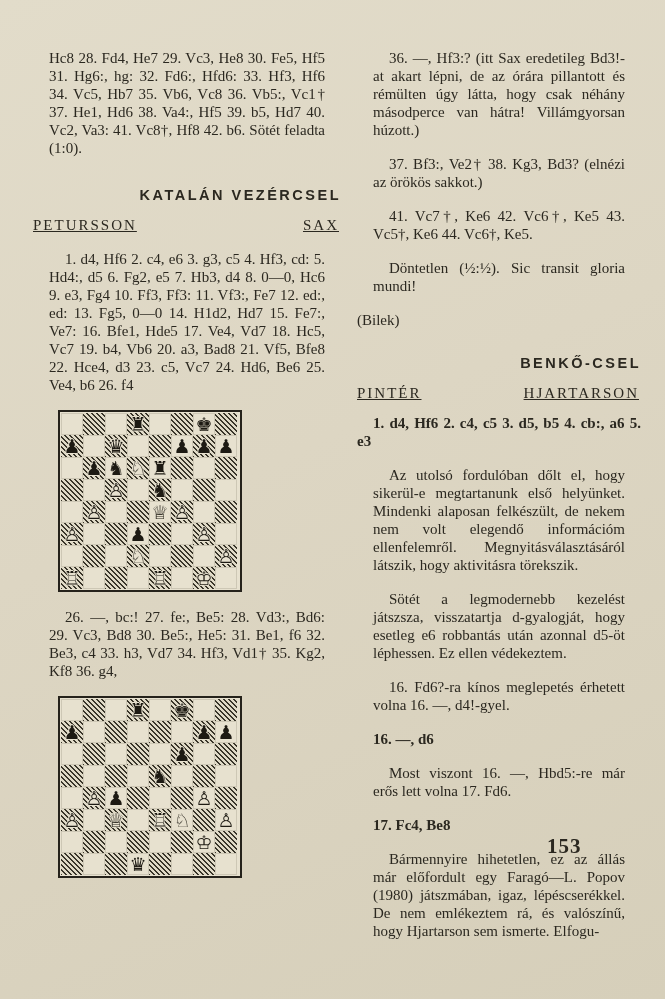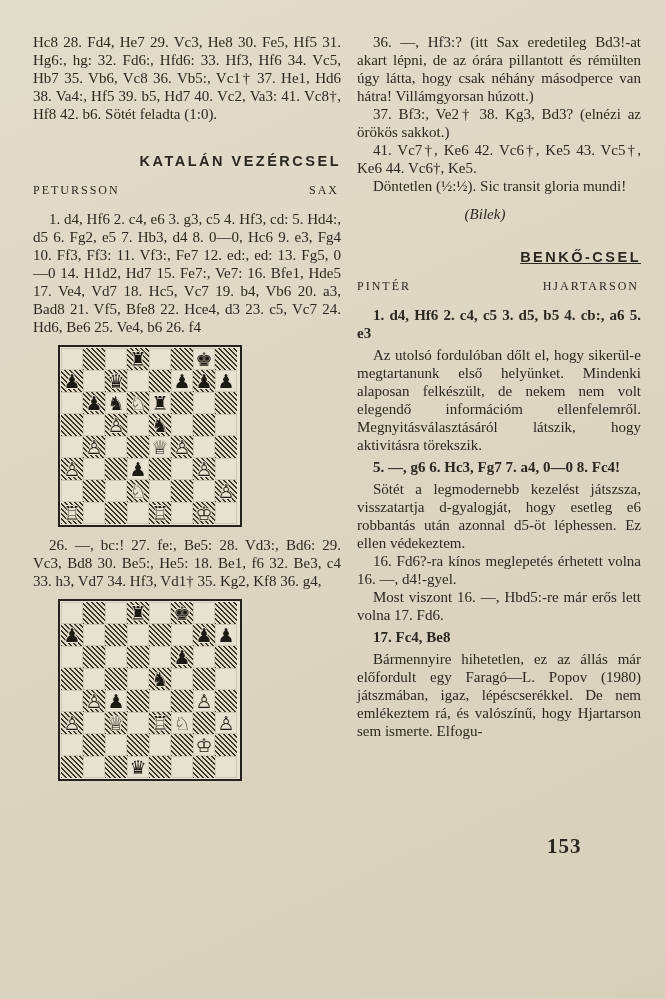--- a/index.html
+++ b/index.html
@@ -9,40 +9,41 @@
     background:linear-gradient(155deg,#e2dcca 0%,#ddd6c3 45%,#d6cfba 100%);
     color:#2b2820;
     font-family:"Liberation Serif", serif;
     font-size:15px;
     overflow:hidden;
     box-sizing:border-box;
   }
   .cols{display:flex;gap:16px;padding:33px 24px 0 33px;}
   .col-left{width:308px;flex:none;}
   .col-right{flex:1;min-width:0;}
-  p{margin:0;text-align:justify;line-height:18px;}
+  p{margin:16px;text-align:justify;line-height:18px;}
   .ind{text-indent:16px;}
   .movep{font-weight:bold;margin:4px 0;}
   .gap-b{margin-bottom:4px;}
   .opening-heading{
     font-family:"Liberation Sans", sans-serif;
     font-weight:bold;
     font-size:14.5px;
     letter-spacing:2.5px;
     text-align:right;
     margin:30px 0 14px 0;
   }
-  .opening-heading.second{margin-top:26px;text-decoration:underline;}
+  .opening-heading.second{margin-top:26px;}
   .players{
     display:flex;justify-content:space-between;
-    letter-spacing:2px;font-size:12px;
+    letter-spacing:2px;font-size:15px;
     margin:0 2px 12px 0;
+    text-decoration:underline;
   }
   .byline{
-    text-align:center;font-style:italic;
+    text-align:left;
     padding-right:28px;margin:10px 0 0 0;
   }
   
   .diagram{
     width:178px;
     margin:9px 0 9px 25px;
     border:2px solid #25221b;
     background:#e7e1cf;
     padding:1px;
     box-sizing:content-box;
@@ -226,21 +227,21 @@
             </div>
             <div class="sq light"></div>
             <div class="sq dark">
               <span class="piece-base">♚</span>
               <span class="piece-top">♔</span>
             </div>
             <div class="sq light"></div>
           </div>
       </div>
 
-      <p class="ind">26. —, bc:! 27. fe:, Be5: 28. Vd3:, Bd6: 29. Vc3, Bd8 30. Be5:, He5: 18. Be1, f6 32. Be3, c4 33. h3, Vd7 34. Hf3, Vd1† 35. Kg2, Kf8 36. g4,</p>
+      <p class="ind">26. —, bc:! 27. fe:, Be5: 28. Vd3:, Bd6: 29. Vc3, Bd8 30. Be5:, He5: 31. Be1, f6 32. Be3, c4 33. h3, Vd7 34. Hf3, Vd1† 35. Kg2, Kf8 36. g4,</p>
 
       <div class="diagram">
         <div class="board">
             <div class="sq light"></div>
             <div class="sq dark"></div>
             <div class="sq light"></div>
             <div class="sq dark">
               <span class="piece-base">♜</span>
               <span class="piece-top">♜</span>
             </div>
@@ -365,23 +366,23 @@
 
       <div class="opening-heading second">BENKŐ-CSEL</div>
 
       <div class="players">
         <span>PINTÉR</span>
         <span>HJARTARSON</span>
       </div>
 
       <p class="ind movep">1. d4, Hf6 2. c4, c5 3. d5, b5 4. cb:, a6 5. e3</p>
       <p class="ind">Az utolsó fordulóban dőlt el, hogy sikerül-e megtartanunk első helyünket. Mindenki alaposan felkészült, de nekem nem volt elegendő információm ellenfelemről. Megnyitásválasztásáról látszik, hogy aktivitásra törekszik.</p>
-      <p class="ind movep">5. —, g6 6. Hc3, Fg7 7. a4, 0—0 8. Fc4!</p>
       <p class="ind">Sötét a legmodernebb kezelést játszsza, visszatartja d-gyalogját, hogy esetleg e6 robbantás után azonnal d5-öt léphessen. Ez ellen védekeztem.</p>
       <p class="ind">16. Fd6?-ra kínos meglepetés érhetett volna 16. —, d4!-gyel.</p>
+      <p class="ind movep">16. —, d6</p>
       <p class="ind">Most viszont 16. —, Hbd5:-re már erős lett volna 17. Fd6.</p>
       <p class="ind movep">17. Fc4, Be8</p>
       <p class="ind">Bármennyire hihetetlen, ez az állás már előfordult egy Faragó—L. Popov (1980) játszmában, igaz, lépéscserékkel. De nem emlékeztem rá, és valószínű, hogy Hjartarson sem ismerte. Elfogu-</p>
     </div>
   </div>
 
   <div class="page-number">153</div>
 </div>
 
 </body></html>

